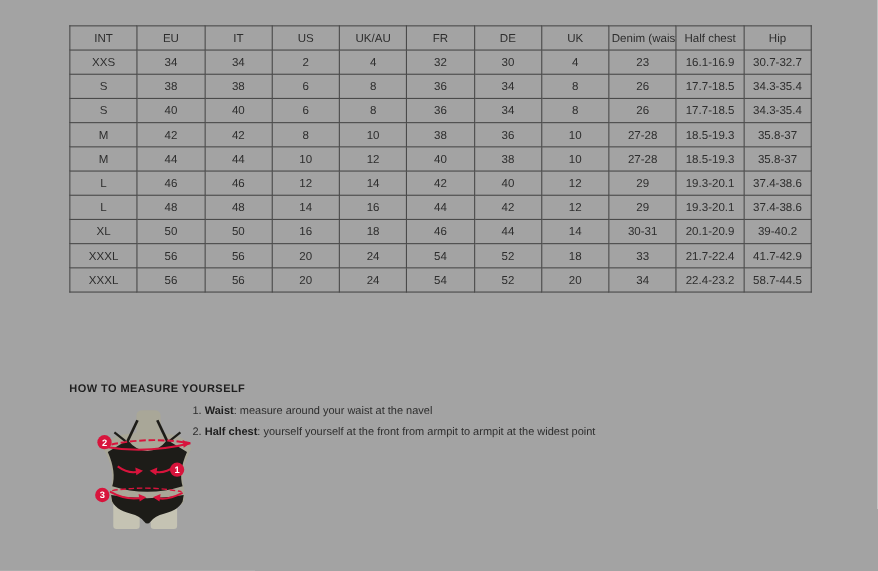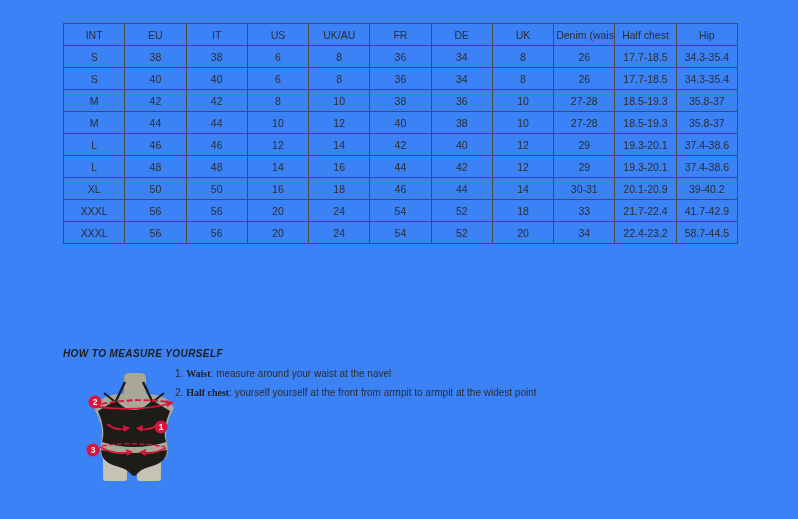--- a/index.html
+++ b/index.html
@@ -1,20 +1,20 @@
 <!DOCTYPE html>
 <html><head>
 <meta charset="utf-8">
 <style>
   html, body { margin: 0; padding: 0; background: #ffffff; }
   .page {
     position: relative;
     width: 798px;
     height: 519px;
-    background: #3b82f6;
+    background: #a3a3a3;
     font-family: "Liberation Sans", sans-serif;
     overflow: hidden;
   }
 
   
   table.size-chart {
     position: absolute;
     left: 63px;
     top: 23px;
     width: 675px;
@@ -38,21 +38,20 @@
   
   .measure-title {
     position: absolute;
     left: 63px;
     top: 348px;
     margin: 0;
     font-size: 10px;
     font-weight: 700;
     letter-spacing: 0.4px;
     color: #1e1e1e;
-    font-style: italic;
   }
   .figure-wrap {
     position: absolute;
     left: 78px;
     top: 370px;
     width: 112px;
     height: 114px;
   }
   ol.measure-steps {
     position: absolute;
@@ -61,21 +60,21 @@
     margin: 0;
     padding: 0;
     list-style: none;
   }
   ol.measure-steps li {
     font-size: 10px;
     color: #2d2d2d;
     margin-bottom: 8.5px;
     line-height: 10px;
   }
-  ol.measure-steps li .term { font-weight: 700; color: #1e1e1e; font-family: Liberation Serif, serif; }
+  ol.measure-steps li .term { font-weight: 700; color: #1e1e1e; }
 </style>
 </head>
 <body>
 
 <div class="page">
 
   <table class="size-chart">
     <thead>
       <tr>
           <th>INT</th>
@@ -86,20 +85,33 @@
           <th>FR</th>
           <th>DE</th>
           <th>UK</th>
           <th>Denim (waist)</th>
           <th>Half chest</th>
           <th>Hip</th>
         </tr>
     </thead>
     <tbody>
         <tr>
+          <td>XXS</td>
+          <td>34</td>
+          <td>34</td>
+          <td>2</td>
+          <td>4</td>
+          <td>32</td>
+          <td>30</td>
+          <td>4</td>
+          <td>23</td>
+          <td>16.1-16.9</td>
+          <td>30.7-32.7</td>
+        </tr>
+        <tr>
           <td>S</td>
           <td>38</td>
           <td>38</td>
           <td>6</td>
           <td>8</td>
           <td>36</td>
           <td>34</td>
           <td>8</td>
           <td>26</td>
           <td>17.7-18.5</td>

